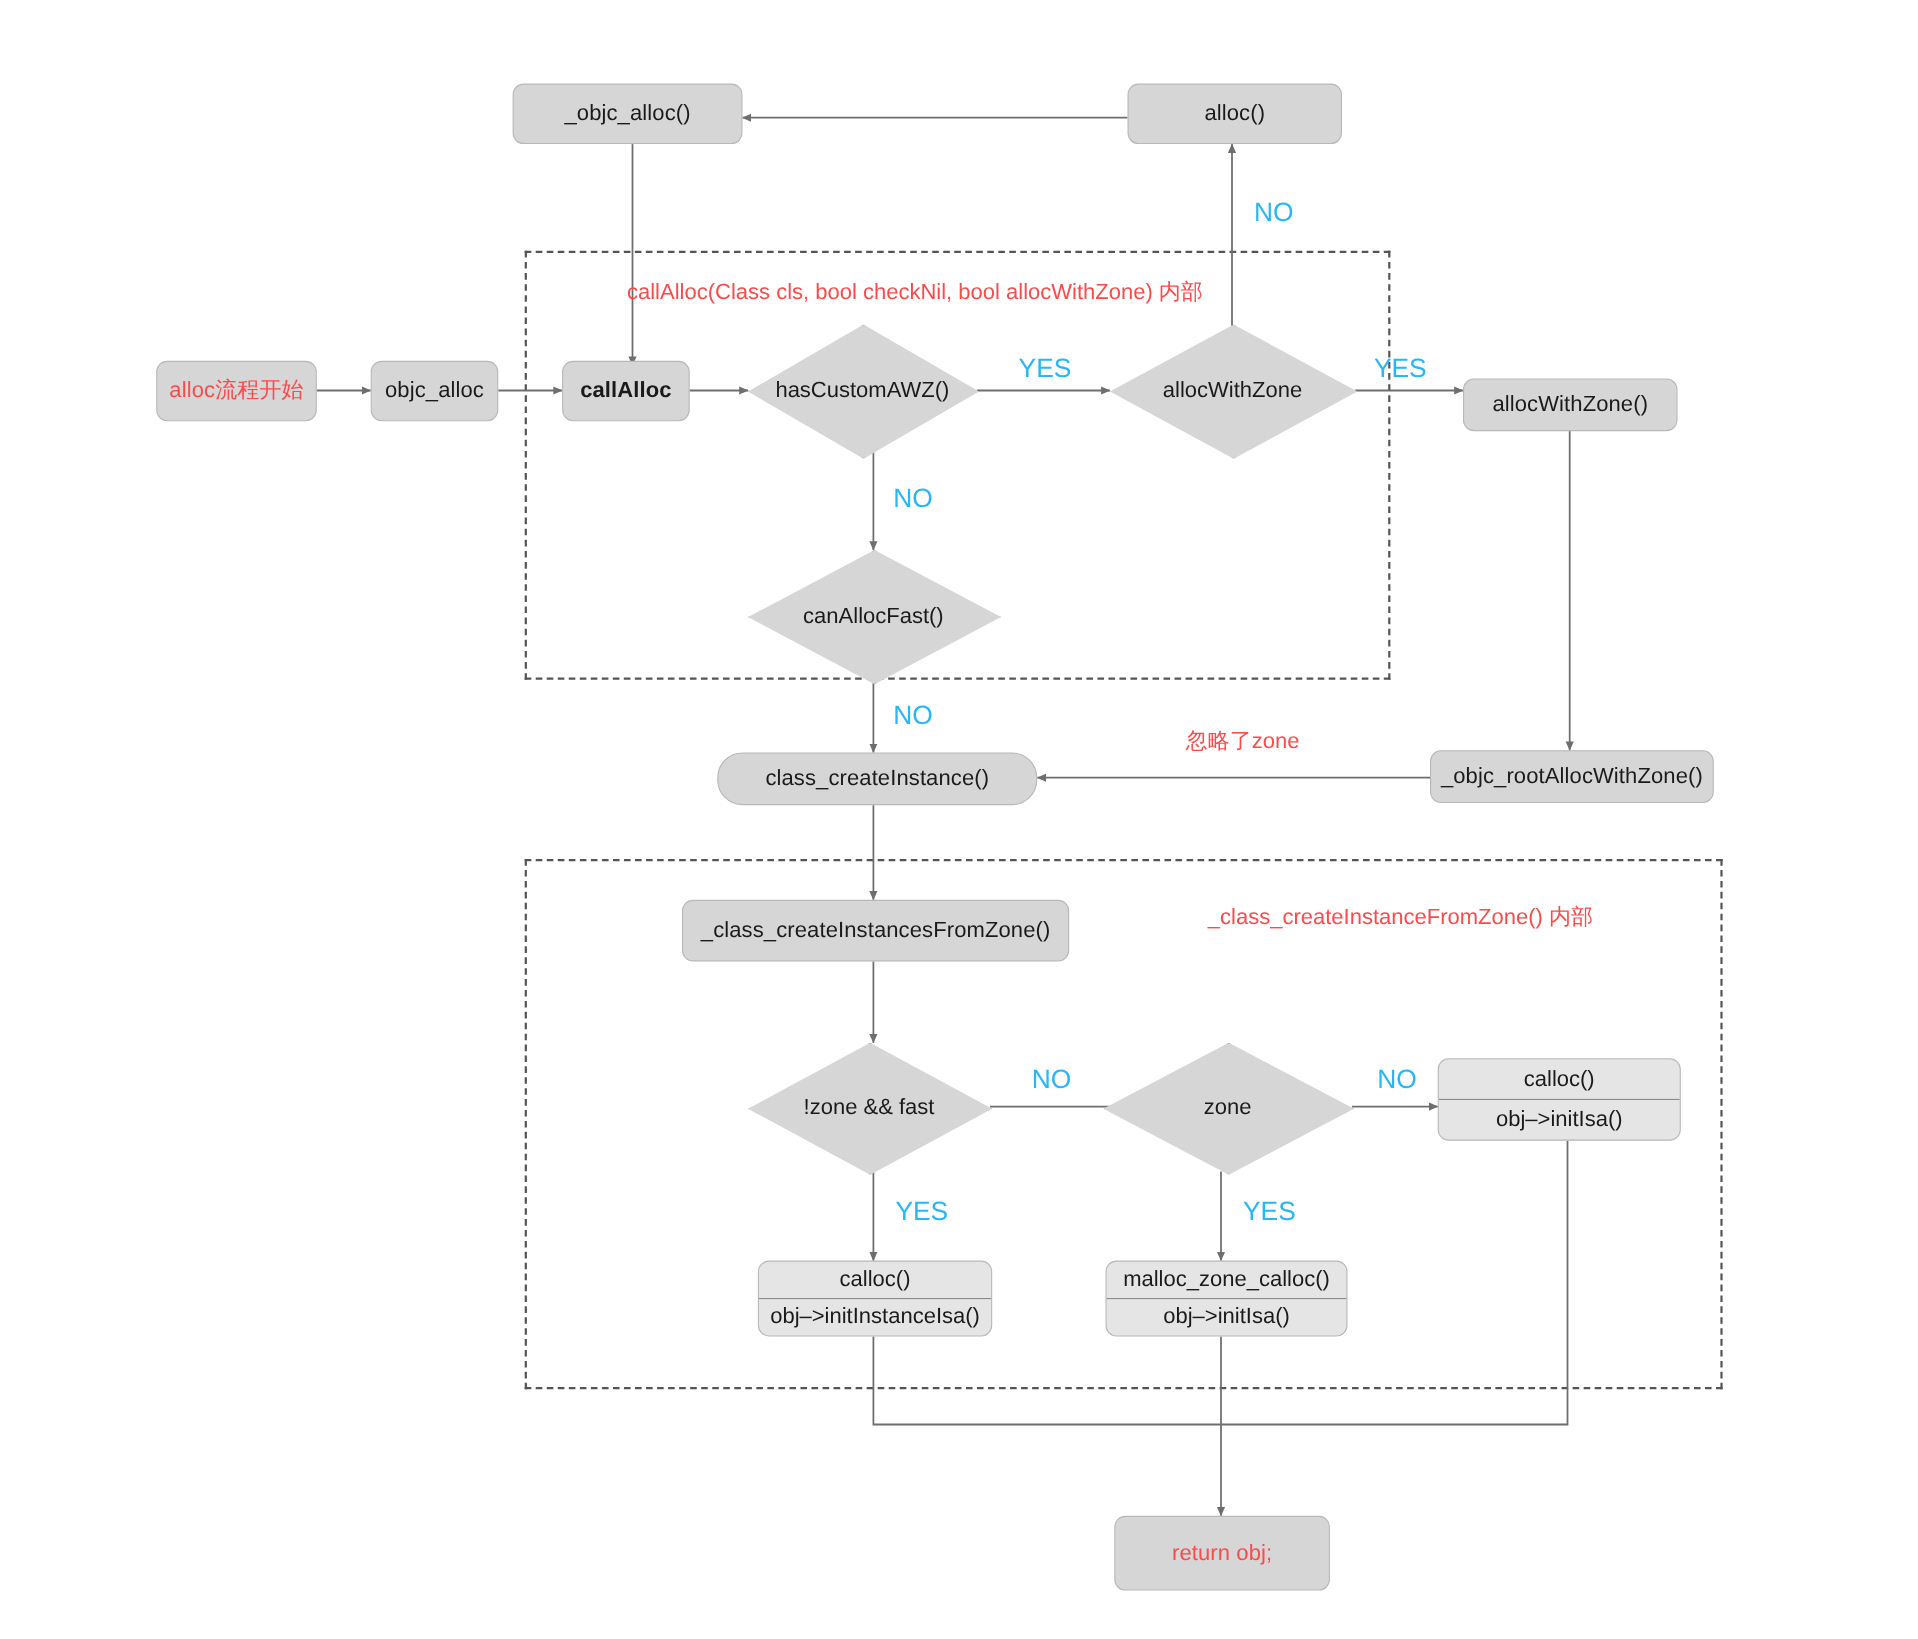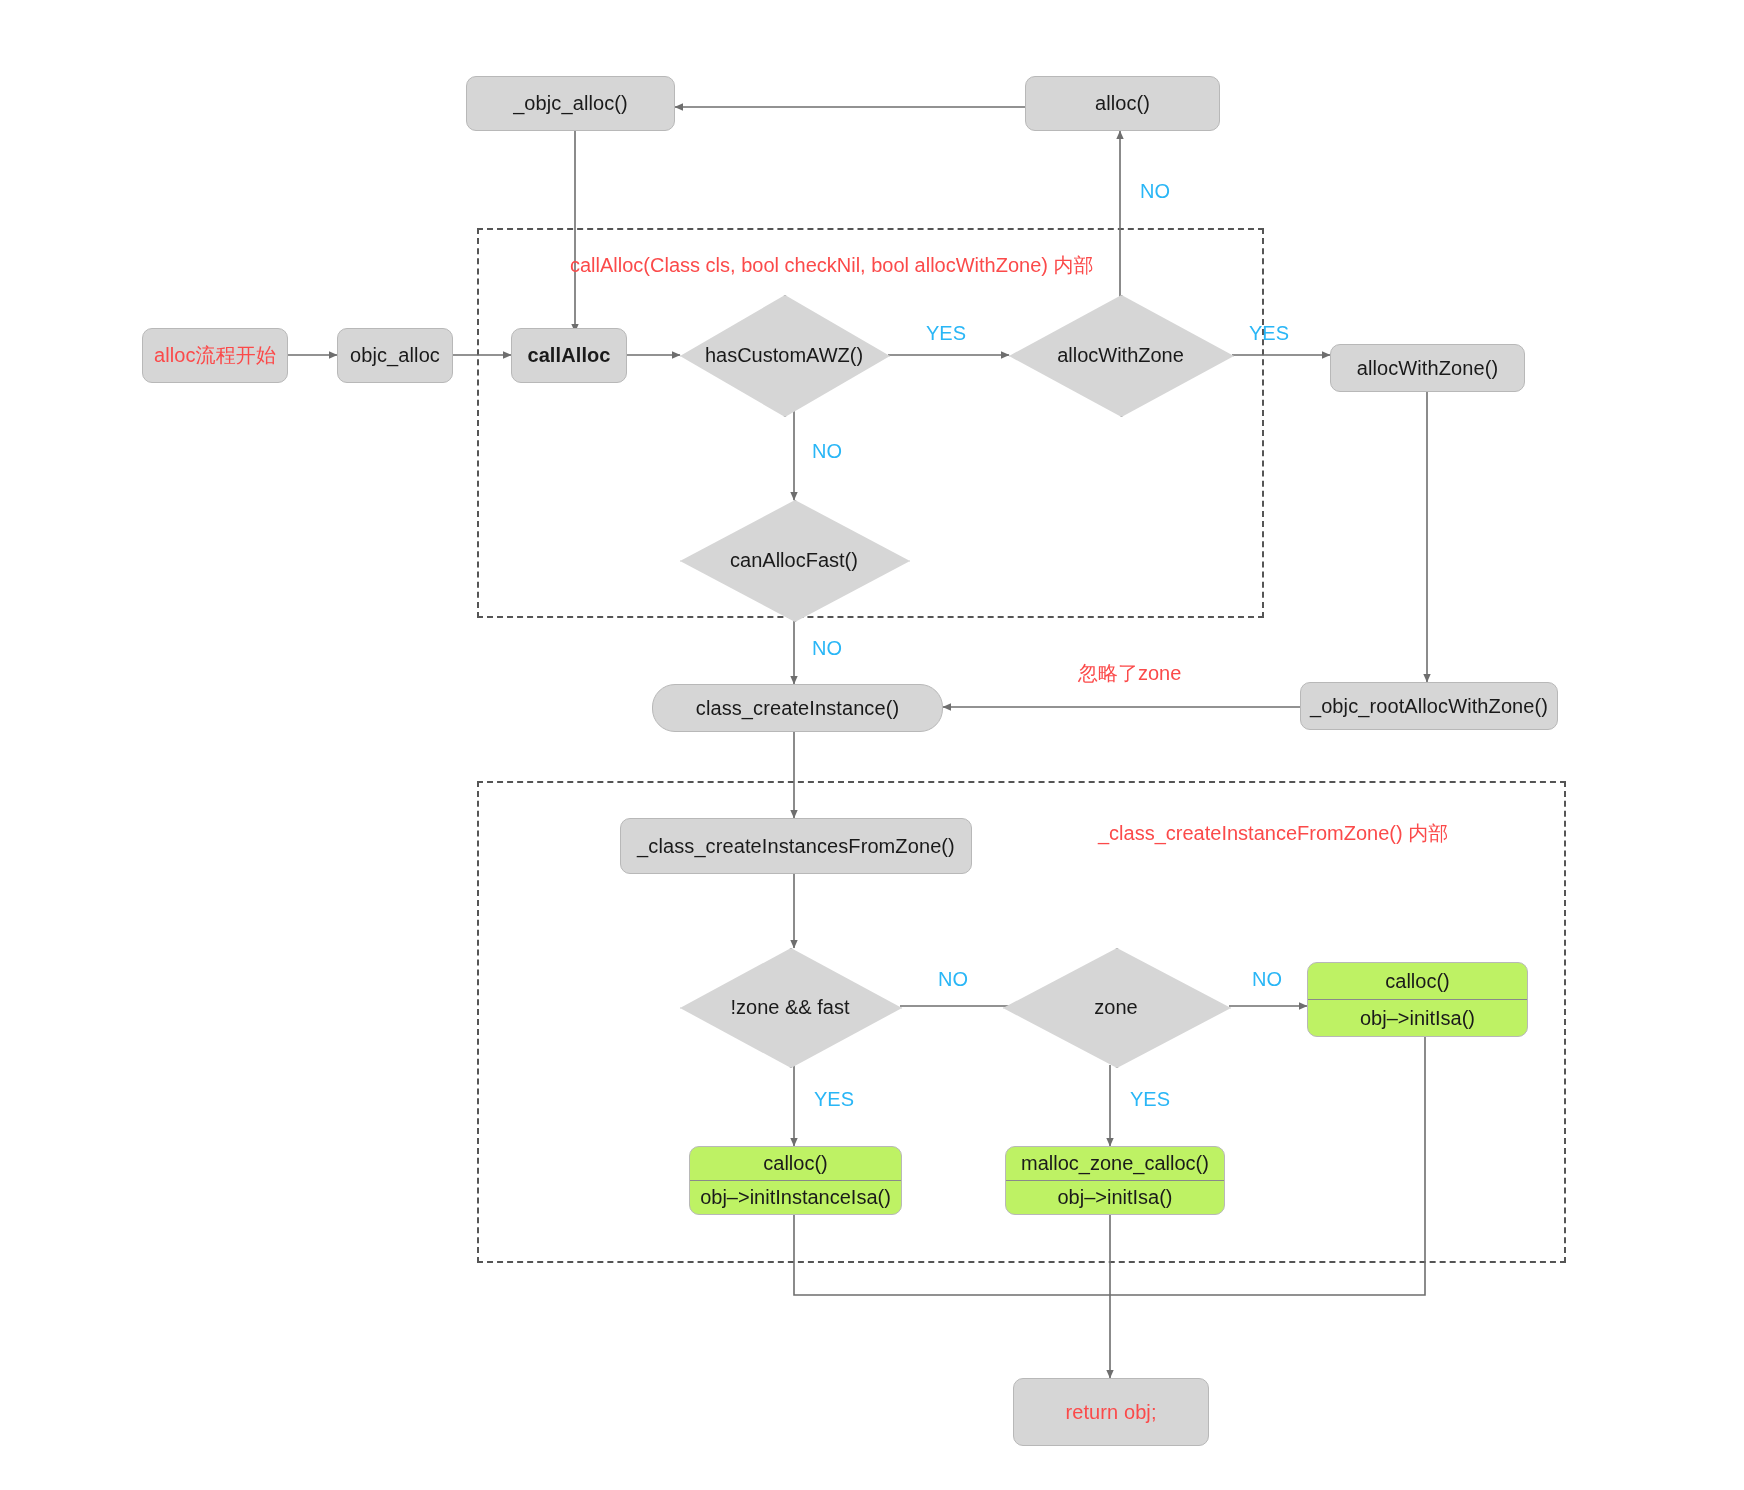--- a/index.html
+++ b/index.html
@@ -38,21 +38,21 @@
     color: #1a1a1a;
     font-size: 20px;
     line-height: 1.25;
     letter-spacing: 0.1px;
   }
   .node.bold { font-weight: bold; }
   .node.red { color: #fb4a4a; }
   .split {
     position: absolute;
     box-sizing: border-box;
-    background: #bef264;
+    background: #e5e5e5;
     border: 1px solid #b8b8b8;
     border-radius: 10px;
     overflow: hidden;
     display: flex;
     flex-direction: column;
   }
   .split .row {
     flex: 1 1 50%;
     display: flex;
     align-items: center;
@@ -81,21 +81,21 @@
     position: relative;
     z-index: 2;
     font-size: 20px;
     color: #1a1a1a;
     text-align: center;
     white-space: nowrap;
   }
   .edge-label {
     position: absolute;
     color: #29b6f6;
-    font-size: 20px;
+    font-size: 24px;
     white-space: nowrap;
   }
   .note {
     position: absolute;
     color: #fb4a4a;
     font-size: 20px;
     white-space: nowrap;
   }
   .group-box {
     position: absolute;

